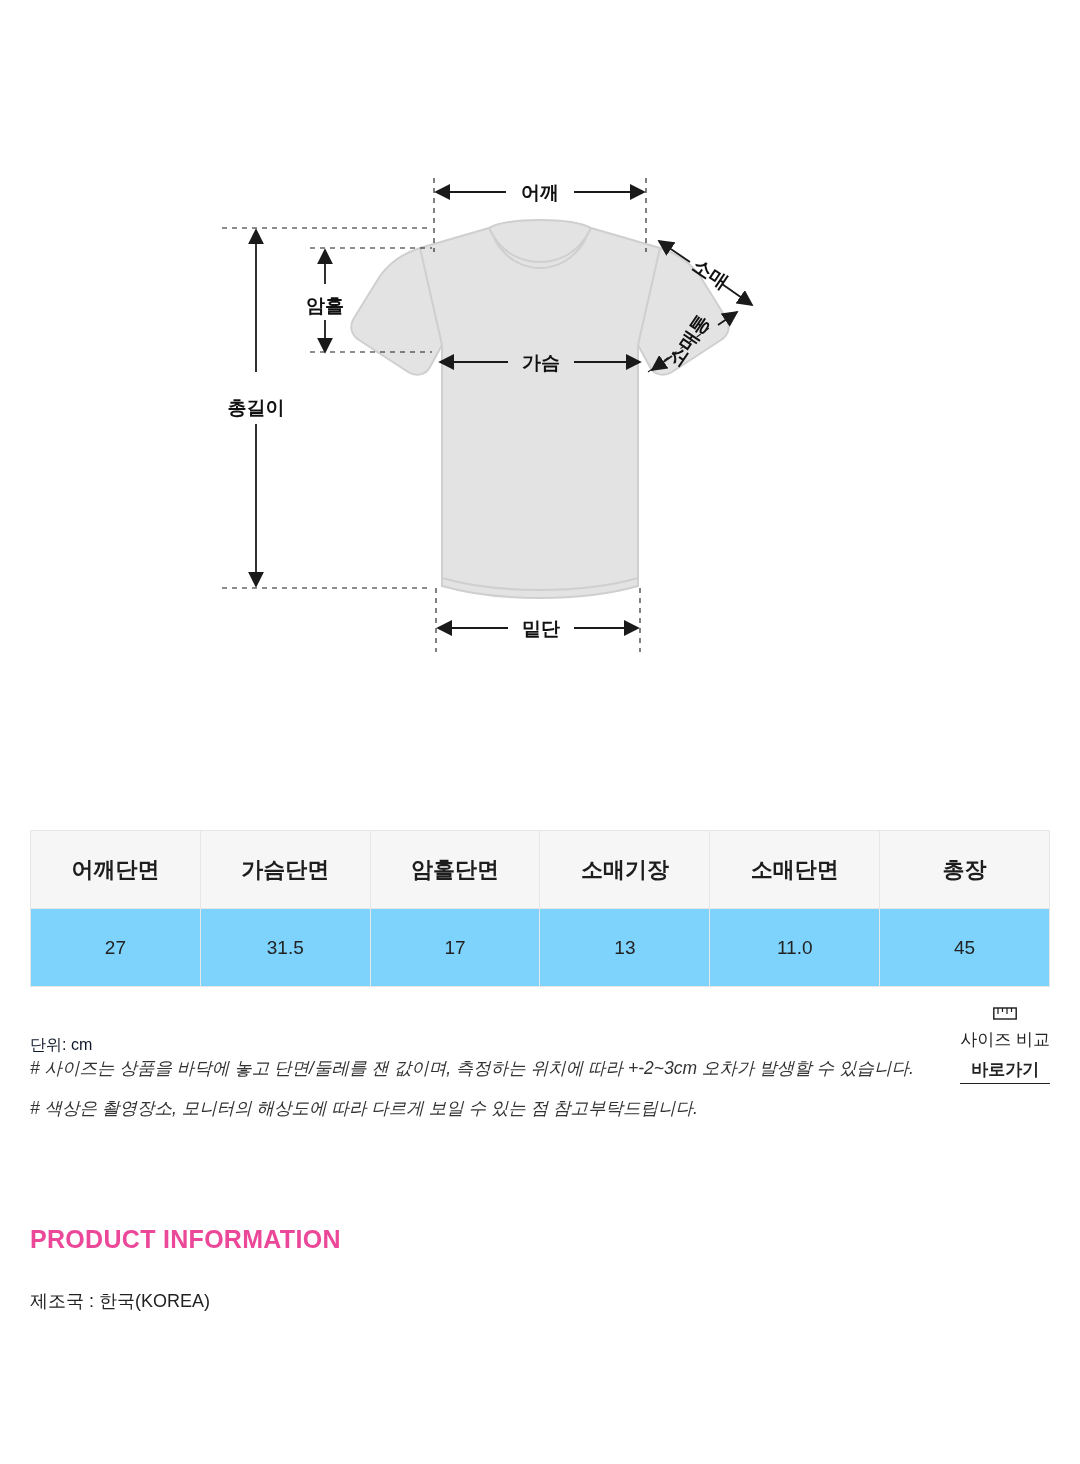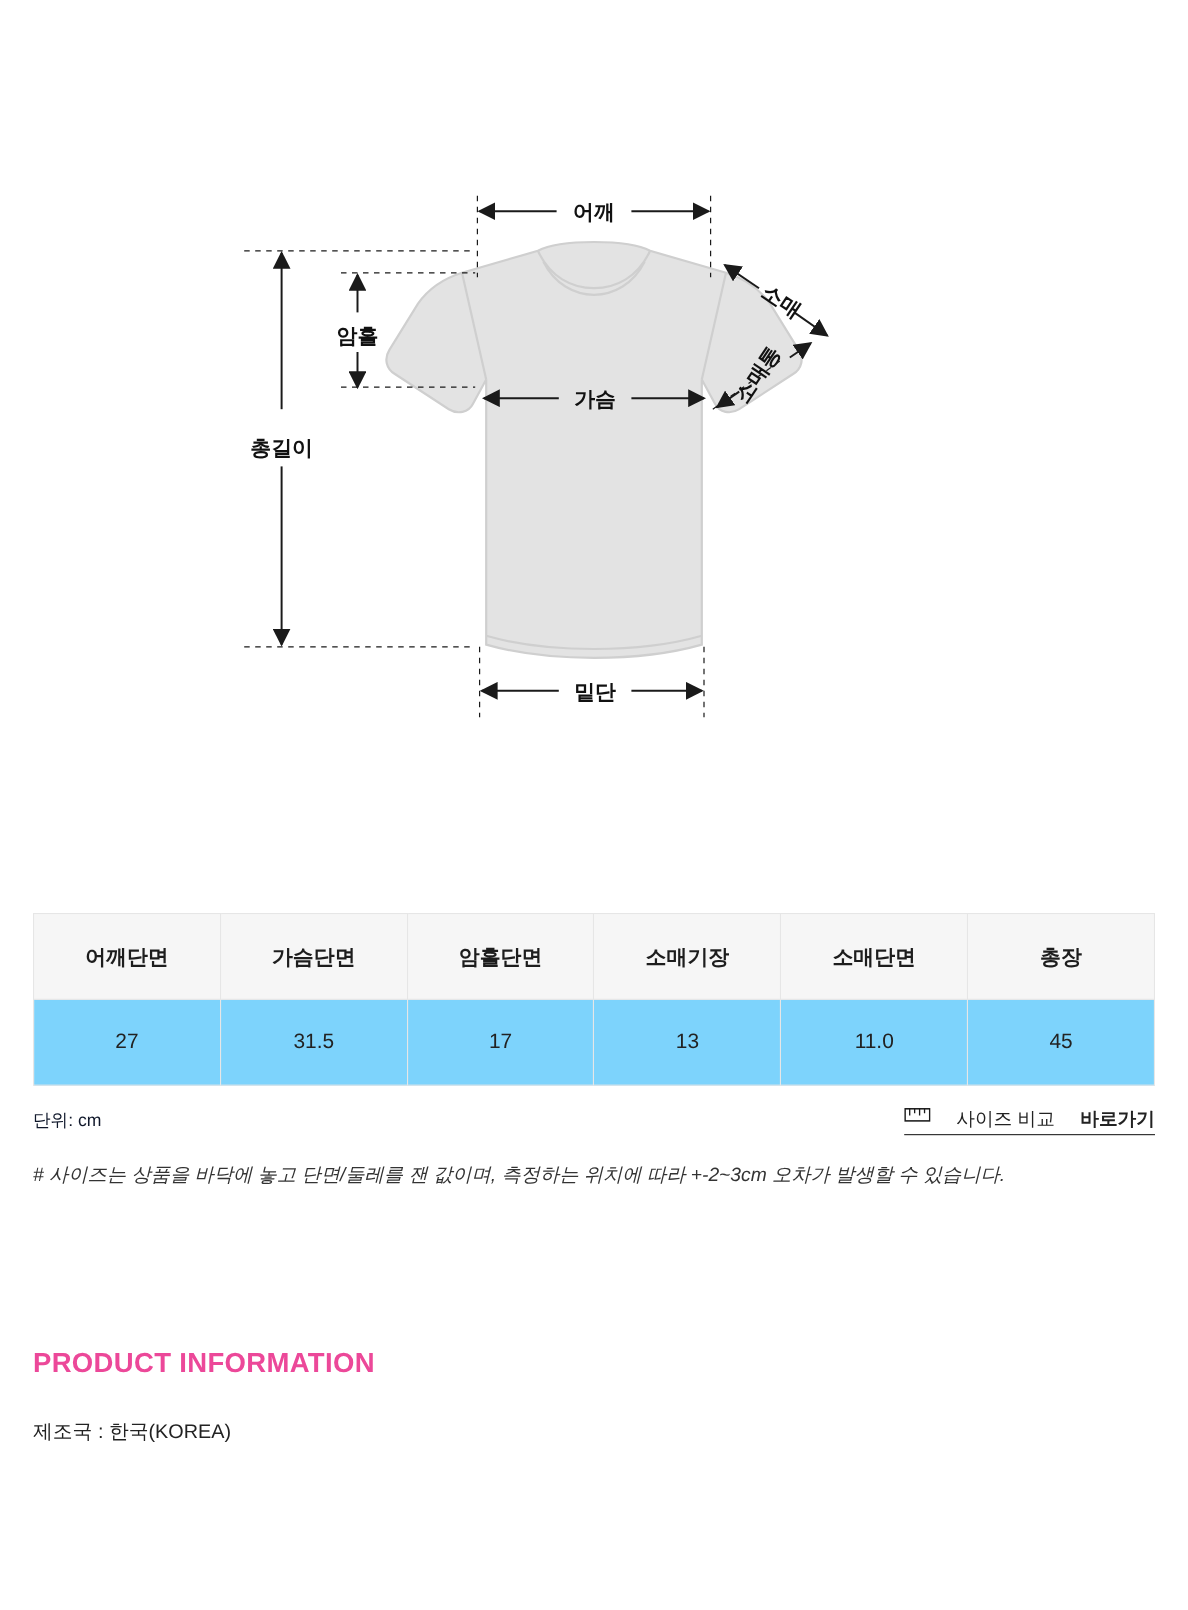--- a/index.html
+++ b/index.html
@@ -36,21 +36,21 @@
     left: 30px;
     top: 830px;
     width: 1020px;
     border-collapse: collapse;
     table-layout: fixed;
   }
   .size-table th {
     background: #f6f6f6;
     border: 1px solid #e6e6e6;
     height: 78px;
-    font-size: 19px;
+    font-size: 22px;
     font-weight: bold;
     color: #1d1d1d;
     text-align: center;
   }
   .size-table td {
     background: #7dd3fc;
     border: 1px solid #e6e6e6;
     height: 78px;
     font-size: 19px;
     color: #222222;
@@ -65,26 +65,28 @@
     display: flex;
     align-items: center;
     justify-content: space-between;
   }
   .unit-label {
     font-size: 16px;
     color: #0f172a;
   }
   .size-compare {
     display: flex;
-    gap: 23px;
+    align-items: center;
+    gap: 7px;
     font-size: 17px;
     color: #222222;
     border-bottom: 1px solid #222222;
     padding-bottom: 2px;
     cursor: pointer;
+    flex-direction: column;
   }
   .size-compare .bold { font-weight: bold; }
   .ruler-icon { display: inline-flex; }
 
   .notes {
     position: absolute;
     left: 30px;
     top: 1055px;
     width: 1020px;
     font-style: italic;
@@ -260,18 +262,19 @@
         <line x1="18.5" y1="2" x2="18.5" y2="6" stroke="#1a1a1a" stroke-width="1.2"></line>
       </svg>
     </span>
     <span>사이즈 비교 </span>
     <span class="bold">바로가기</span>
   </span>
 </div>
 
 <div class="notes">
   <p># 사이즈는 상품을 바닥에 놓고 단면/둘레를 잰 값이며, 측정하는 위치에 따라 +-2~3cm 오차가 발생할 수 있습니다.</p>
+  <p># 색상은 촬영장소, 모니터의 해상도에 따라 다르게 보일 수 있는 점 참고부탁드립니다.</p>
 </div>
 
 <div class="product-info-title">PRODUCT INFORMATION</div>
 <div class="product-info-list">
   <p>제조국 : 한국(KOREA)</p>
 </div>
 
 </body></html>

